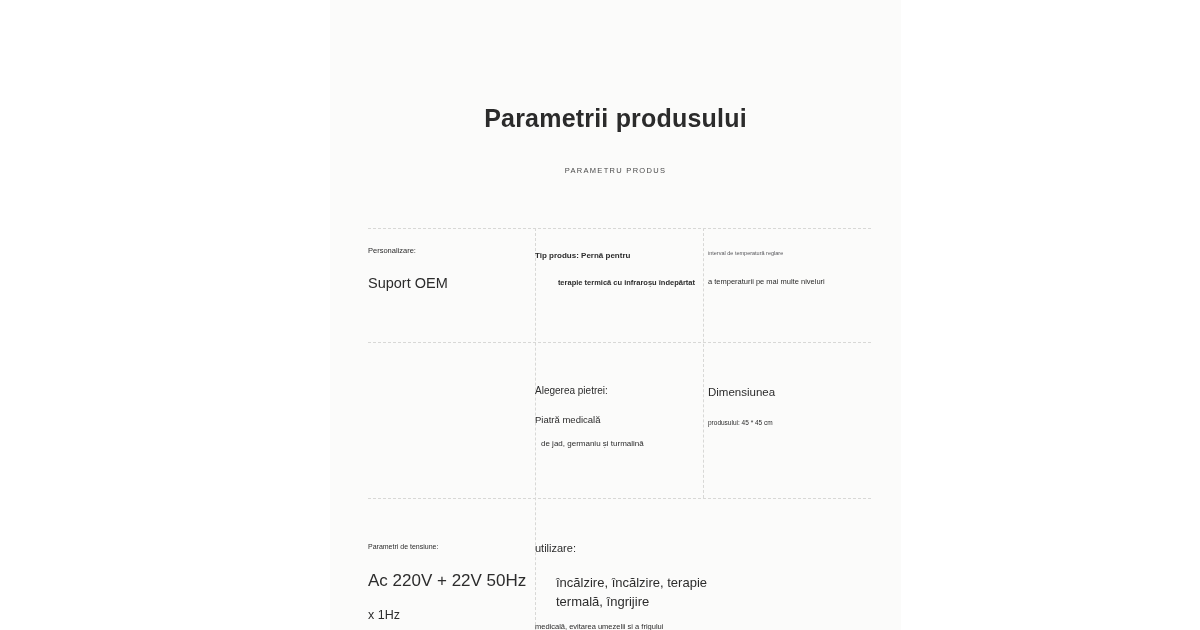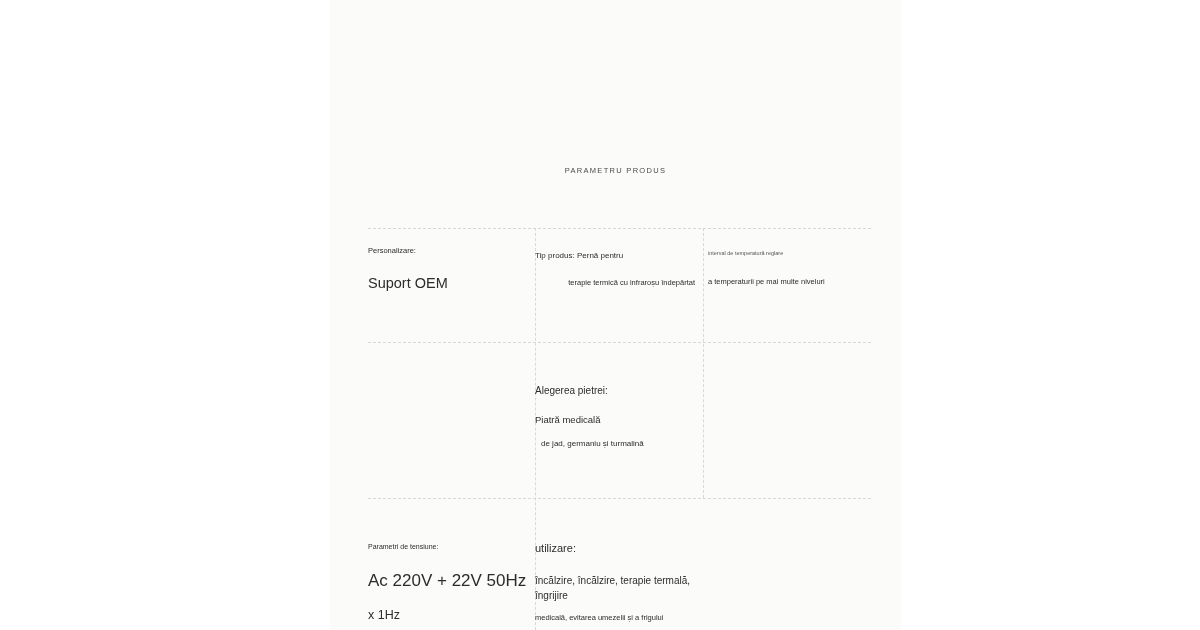--- a/index.html
+++ b/index.html
@@ -104,61 +104,66 @@
   .c-r2c2 .val2 { font-size: 8px; margin-top: 11px; margin-left: 6px; color: #2c2c2c; line-height:1.5; }
 
   .c-r2c3 .lbl { font-size: 11.5px; }
   .c-r2c3 .val { font-size: 6.5px; margin-top: 17px; }
 
   .c-r3c1 .lbl { font-size: 7px; }
   .c-r3c1 .val { font-size: 17px; margin-top: 16px; }
   .c-r3c1 .val2 { font-size: 12.5px; color:#2c2c2c; line-height:1.5; }
 
   .c-r3c2 .lbl { font-size: 11px; }
-  .c-r3c2 .val { font-size: 10px; margin-top: 16px; }
+  .c-r3c2 .val { font-size: 13px; margin-top: 16px; margin-left: 21px; }
   .c-r3c2 .val2 { font-size: 7.5px; margin-top: 9px; margin-left: 0; color:#2c2c2c; line-height:1.5; }
 </style>
 </head>
 <body>
 
 <div id="page">
   <div class="sheet">
 
+    <div class="title">Parametrii produsului</div>
     <div class="subtitle">PARAMETRU PRODUS</div>
 
     <div class="grid">
 
       <div class="hline" style="top:0px;"></div>
       <div class="hline" style="top:114px;"></div>
       <div class="hline" style="top:270px;"></div>
       <div class="vline" style="left:167px;"></div>
       <div class="vline" style="left:335px; height:270px;"></div>
 
       <div class="cell c-r1c1" style="left:0px; top:18px; width:160px;">
         <p class="lbl">Personalizare:</p>
         <p class="val">Suport OEM</p>
       </div>
 
-      <div class="cell c-r1c2" style="left:167px; top:22px; width:160px;">
+      <div class="cell c-r1c2" style="left:167px; top:22px; width:160px;font-weight:bold;">
         <p class="lbl">Tip produs: Pernă pentru</p>
         <p class="val">terapie termică cu infraroșu îndepărtat</p>
       </div>
 
       <div class="cell c-r1c3" style="left:340px; top:22px; width:160px;">
         <p class="lbl">interval de temperatură reglare</p>
         <p class="val">a temperaturii pe mai multe niveluri</p>
       </div>
 
 
       <div class="cell c-r2c2" style="left:167px; top:156px; width:165px;">
         <p class="lbl">Alegerea pietrei:</p>
         <p class="val">Piatră medicală</p>
         <p class="val2">de jad, germaniu și turmalină</p>
       </div>
 
+      <div class="cell c-r2c3" style="left:340px; top:156px; width:160px;">
+        <p class="lbl">Dimensiunea</p>
+        <p class="val">produsului: 45 * 45 cm</p>
+      </div>
 
       <div class="cell c-r3c1" style="left:0px; top:314px; width:160px;">
         <p class="lbl">Parametri de tensiune:</p>
         <p class="val">Ac 220V + 22V 50Hz</p>
         <p class="val2">x 1Hz</p>
       </div>
 
       <div class="cell c-r3c2" style="left:167px; top:313px; width:180px;">
         <p class="lbl">utilizare:</p>
         <p class="val">încălzire, încălzire, terapie termală, îngrijire</p>

